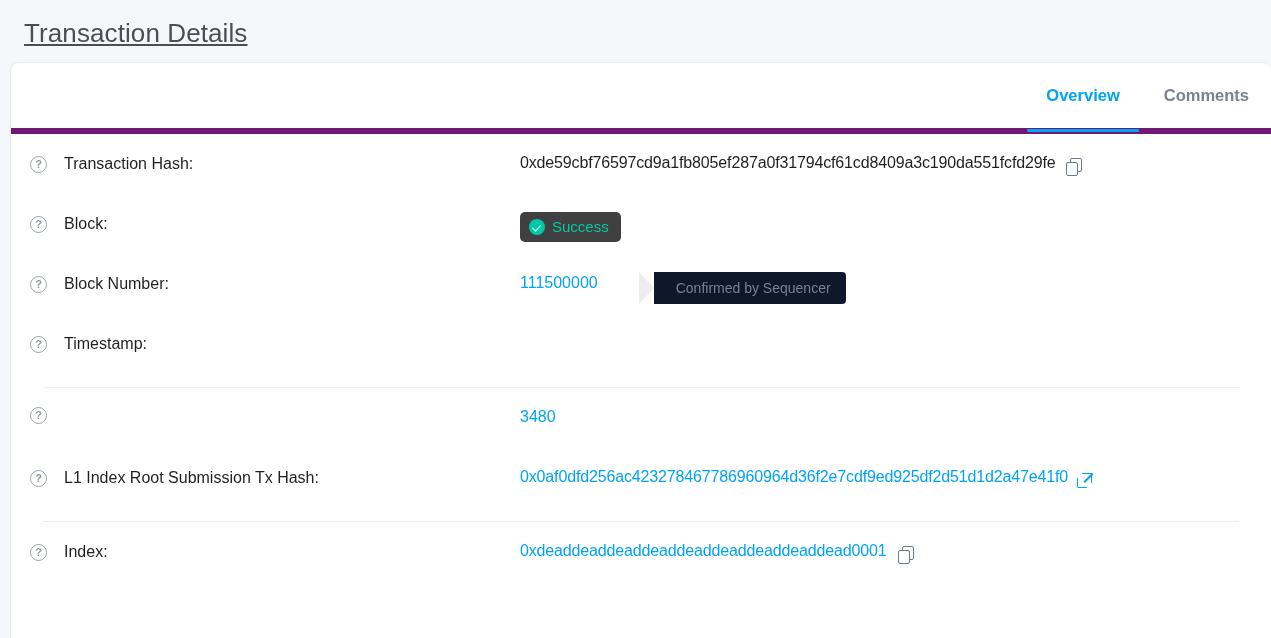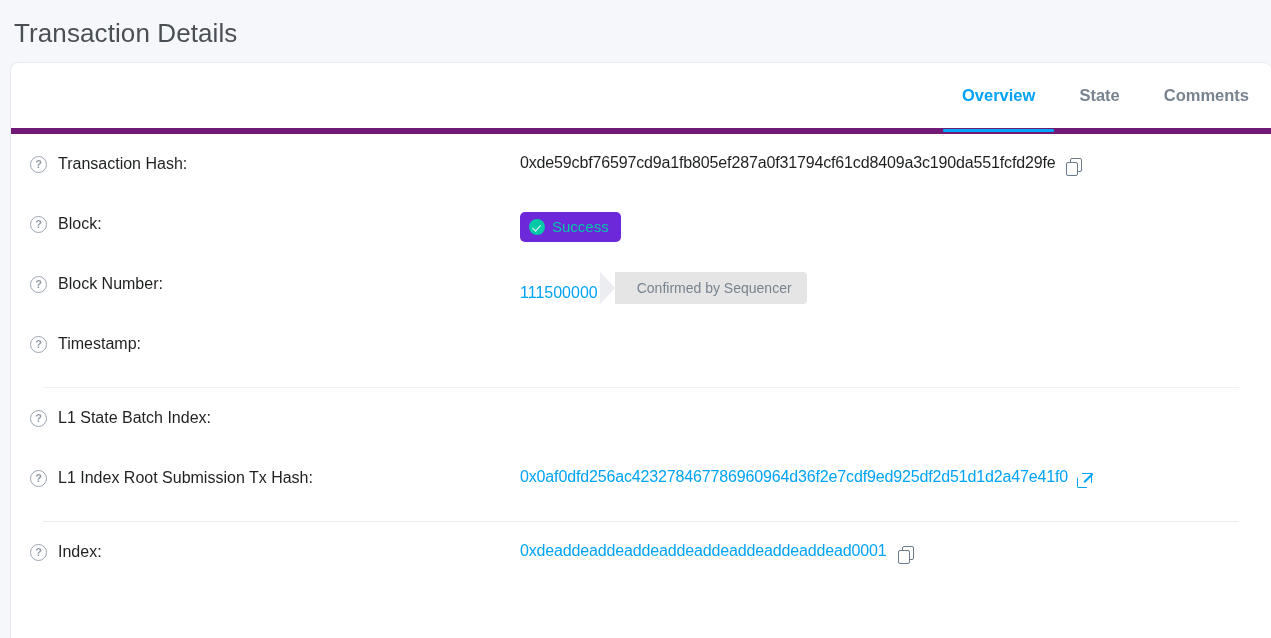--- a/index.html
+++ b/index.html
@@ -14,22 +14,23 @@
     font-family: "Liberation Sans", sans-serif;
     -webkit-font-smoothing: antialiased;
   }
 
   
   #page-title {
     font-size: 26px;
     color: #4a4f55;
     font-weight: 400;
     letter-spacing: 0.1px;
-    padding: 16px 0 0 14px;
+    padding: 16px 0 0 24px;
     line-height: 34px;
+    text-decoration: underline;
   }
 
   
   #card {
     position: absolute;
     left: 10px;
     top: 62px;
     width: 1261px;
     height: 600px;
     background: #ffffff;
@@ -83,21 +84,21 @@
   .row-label {
     display: flex;
     align-items: center;
     width: 490px;
     flex: 0 0 490px;
     font-size: 16px;
     color: #1e2022;
     line-height: 22px;
     padding-top: 1px;
   }
-  .row-label .lbl-text { margin-left: 11px; }
+  .row-label .lbl-text { margin-left: 17px; }
   .row-value {
     flex: 1 1 auto;
     font-size: 16px;
     color: #1e2022;
     line-height: 22px;
     display: flex;
     align-items: flex-end;
     min-width: 0;
   }
   .mono-hash {
@@ -218,21 +219,21 @@
     position: absolute;
     left: 5.8px; top: 6.4px;
     width: 3.6px; height: 1.3px;
     background: #3b4045;
   }
 
   
   .badge-success {
     display: inline-flex;
     align-items: center;
-    background: #6d28d9;
+    background: #404040;
     color: #00c9a7;
     border-radius: 5px;
     padding: 5px 12px 5px 9px;
     font-size: 15px;
     line-height: 20px;
   }
   .check-circle {
     width: 16px; height: 16px;
     border-radius: 50%;
     background: #00c9a7;
@@ -244,26 +245,26 @@
     content: "";
     position: absolute;
     left: 4.6px; top: 3.7px;
     width: 4px; height: 7px;
     border: solid #e7faf4;
     border-width: 0 1.8px 1.8px 0;
     transform: rotate(42deg);
   }
 
   
-  .block-value { display: flex; align-items: flex-end; }
+  .block-value { display: flex; align-items: flex-start; gap: 39px; }
   .block-num { font-size: 16px; }
   .seq-chip {
     position: relative;
     margin-left: 17px;
-    background: #e5e5e5;
+    background: #0f172a;
     color: #77838f;
     font-size: 14px;
     line-height: 18px;
     padding: 7px 15px 7px 22px;
     border-radius: 0 4px 4px 0;
     white-space: nowrap;
   }
   .seq-chip::before {
     content: "";
     position: absolute;
@@ -296,23 +297,20 @@
 
 <div id="page-title">Transaction Details</div>
 
 <div id="card">
 
   <div id="tabbar">
     <div class="tab active">
       <span>Overview</span>
     </div>
     <div class="tab">
-      <span>State</span>
-    </div>
-    <div class="tab">
       <span>Comments</span>
     </div>
   </div>
 
   <div id="rows">
 
     <div class="row">
       <div class="row-label">
         <span class="help-icon">?</span>
         <span class="lbl-text">Transaction Hash:</span>
@@ -352,21 +350,23 @@
         <span class="help-icon">?</span>
         <span class="lbl-text">Timestamp:</span>
       </div>
     </div>
 
     <div class="divider"></div>
 
     <div class="row">
       <div class="row-label">
         <span class="help-icon">?</span>
-        <span class="lbl-text">L1 State Batch Index:</span>
+      </div>
+      <div class="row-value">
+        <span class="link">3480</span>
       </div>
     </div>
 
     <div class="row">
       <div class="row-label">
         <span class="help-icon">?</span>
         <span class="lbl-text">L1 Index Root Submission Tx Hash:</span>
       </div>
       <div class="row-value">
         <span class="link mono-hash">0x0af0dfd256ac423278467786960964d36f2e7cdf9ed925df2d51d1d2a47e41f0</span>

